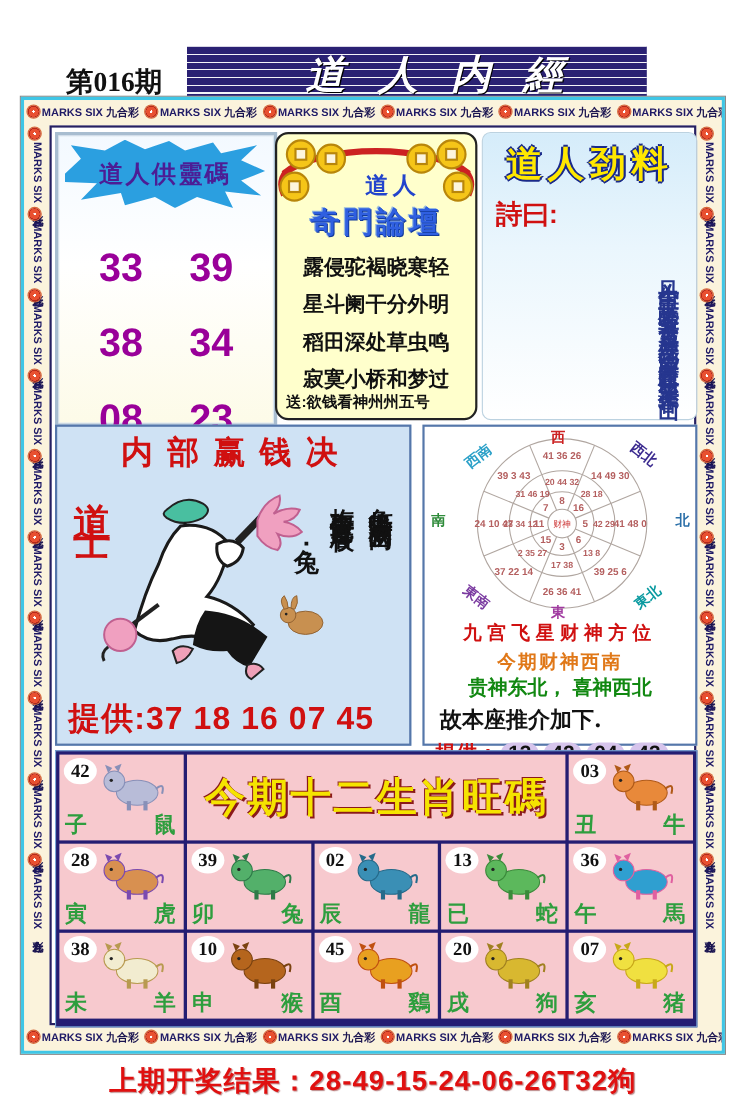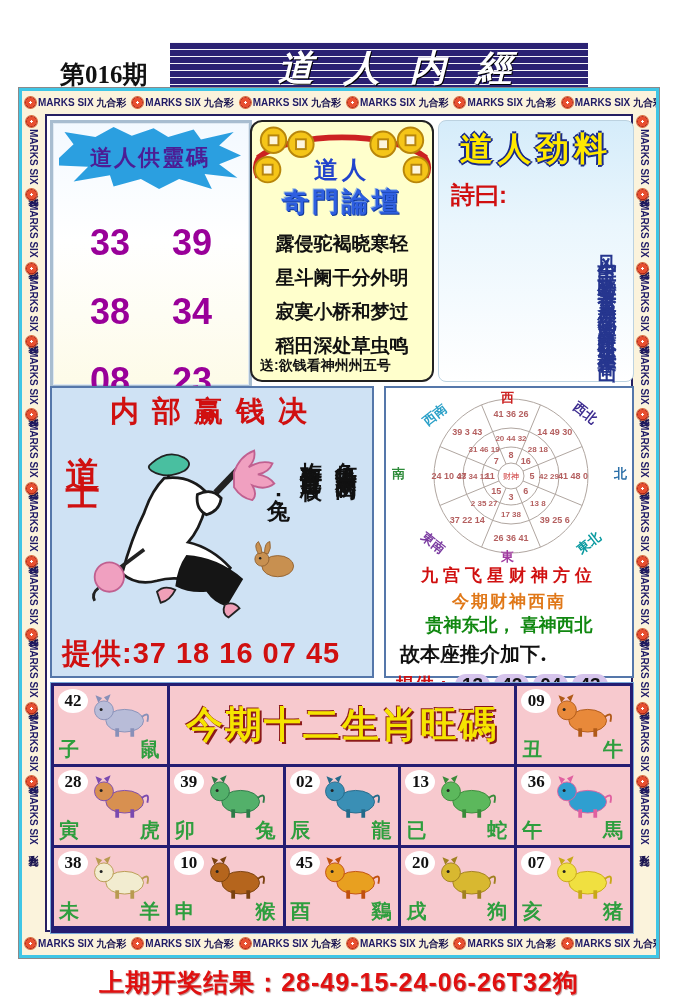--- a/index.html
+++ b/index.html
@@ -41,22 +41,22 @@
        display:flex;align-items:center;justify-content:center;
        clip-path:polygon(0% 50%,8% 28%,3% 8%,20% 16%,30% 0%,40% 14%,52% 2%,60% 16%,74% 4%,78% 20%,96% 8%,88% 30%,100% 46%,88% 60%,98% 82%,80% 76%,84% 100%,66% 84%,55% 100%,45% 84%,30% 96%,28% 78%,8% 88%,16% 64%,0% 62%);}
   .starburst span{color:#4c1d95;font-size:22px;font-weight:bold;font-family:"DejaVu Serif",serif;letter-spacing:2px;}
   .codes-rows{position:absolute;left:0;top:72px;width:100%;}
   .codes-row{display:flex;justify-content:center;gap:42px;margin-top:27px;}
   .codes-row span{font-size:36px;font-weight:bold;color:var(--num_purple);}
 
   .pA2{position:absolute;left:203px;top:4px;width:184px;height:262px;background:var(--forum_bg);
        border:2px solid #222;border-radius:12px;box-sizing:border-box;}
   .coins-svg{position:absolute;left:0;top:2px;width:100%;height:60px;}
-  .forum-t1{position:absolute;left:0;top:32px;width:100%;text-align:center;font-size:24px;font-weight:bold;
-       color:#2244cc;letter-spacing:4px;font-family:"DejaVu Serif",serif;}
+  .forum-t1{position:absolute;left:0;top:32px;width:100%;text-align:center;font-size:21px;font-weight:bold;
+       color:#2244cc;letter-spacing:4px;font-family:"DejaVu Serif",serif;padding-left:15px;}
   .forum-t2{position:absolute;left:0;top:62px;width:100%;text-align:center;font-size:27px;font-weight:bold;
        color:var(--forum_blue);letter-spacing:3px;font-family:"DejaVu Serif",serif;
        text-shadow:1px 1px 0 #123a9a,-1px -1px 0 #9bd;}
   .forum-lines{position:absolute;left:0;top:104px;width:100%;text-align:center;}
   .forum-line{font-size:19px;font-weight:bold;color:#111;line-height:34px;font-family:"DejaVu Serif",serif;}
   .forum-footer{position:absolute;left:8px;bottom:5px;font-size:14px;font-weight:bold;color:#111;}
 
   .pA3{position:absolute;left:391px;top:4px;width:196px;height:262px;border-radius:8px;
        background:linear-gradient(180deg,#d5ecfa 0%,#eaf6fd 40%,#ffffff 100%);border:1px solid #bcd2e0;box-sizing:border-box;}
   .strong-title{position:absolute;left:0;top:6px;width:100%;text-align:center;font-size:33px;font-weight:bold;
@@ -179,22 +179,22 @@
             <rect x="129" y="15" width="10" height="10" fill="#fdf5dd"></rect>
           <circle cx="168" cy="46" r="13" fill="#f5c518"></circle>
             <rect x="163" y="41" width="10" height="10" fill="#fdf5dd"></rect>
         </g>
       </svg>
       <div class="forum-t1">道人</div>
       <div class="forum-t2">奇門論壇</div>
       <div class="forum-lines" id="forum-lines">
           <div class="forum-line">露侵驼褐晓寒轻</div>
           <div class="forum-line">星斗阑干分外明</div>
+          <div class="forum-line">稻田深处草虫鸣</div>
           <div class="forum-line">寂寞小桥和梦过</div>
-          <div class="forum-line">稻田深处草虫鸣</div>
         </div>
       <div class="forum-footer">送:欲钱看神州州五号</div>
     </div>
 
     <div class="pA3">
       <div class="strong-title">道人劲料</div>
       <div class="strong-label">詩曰:</div>
       <div class="strong-cols" id="strong-cols">
           <div class="vcol">风生白下千林暗</div>
           <div class="vcol">雾塞苍天百卉殚</div>
@@ -307,21 +307,21 @@
             <rect x="46" y="38" width="4" height="9" fill="#8890b8"></rect>
             <path d="M58 26 q9 -7 6 5" stroke="#8890b8" fill="none" stroke-width="2"></path>
           </svg>
           <span class="zbranch">子</span>
           <span class="zanimal">鼠</span>
         </div>
         <div class="zbanner">
           <span>今期十二生肖旺碼</span>
         </div>
         <div class="zcell">
-          <span class="znum">09</span>
+          <span class="znum">03</span>
           <svg class="zart" viewBox="0 0 70 50">
             <ellipse cx="40" cy="30" rx="20" ry="12" fill="#e8893a" stroke="#b05a18"></ellipse>
             <circle cx="18" cy="19" r="10" fill="#e8893a" stroke="#b05a18"></circle>
             <path d="M12 11 l-3 -8 l7 3 z" fill="#b05a18"></path>
             <path d="M22 10 l3 -8 l-7 3 z" fill="#b05a18"></path>
             <circle cx="15" cy="18" r="1.6" fill="#222"></circle>
             <rect x="30" y="38" width="4" height="9" fill="#b05a18"></rect>
             <rect x="46" y="38" width="4" height="9" fill="#b05a18"></rect>
             <path d="M58 26 q9 -7 6 5" stroke="#b05a18" fill="none" stroke-width="2"></path>
           </svg>

